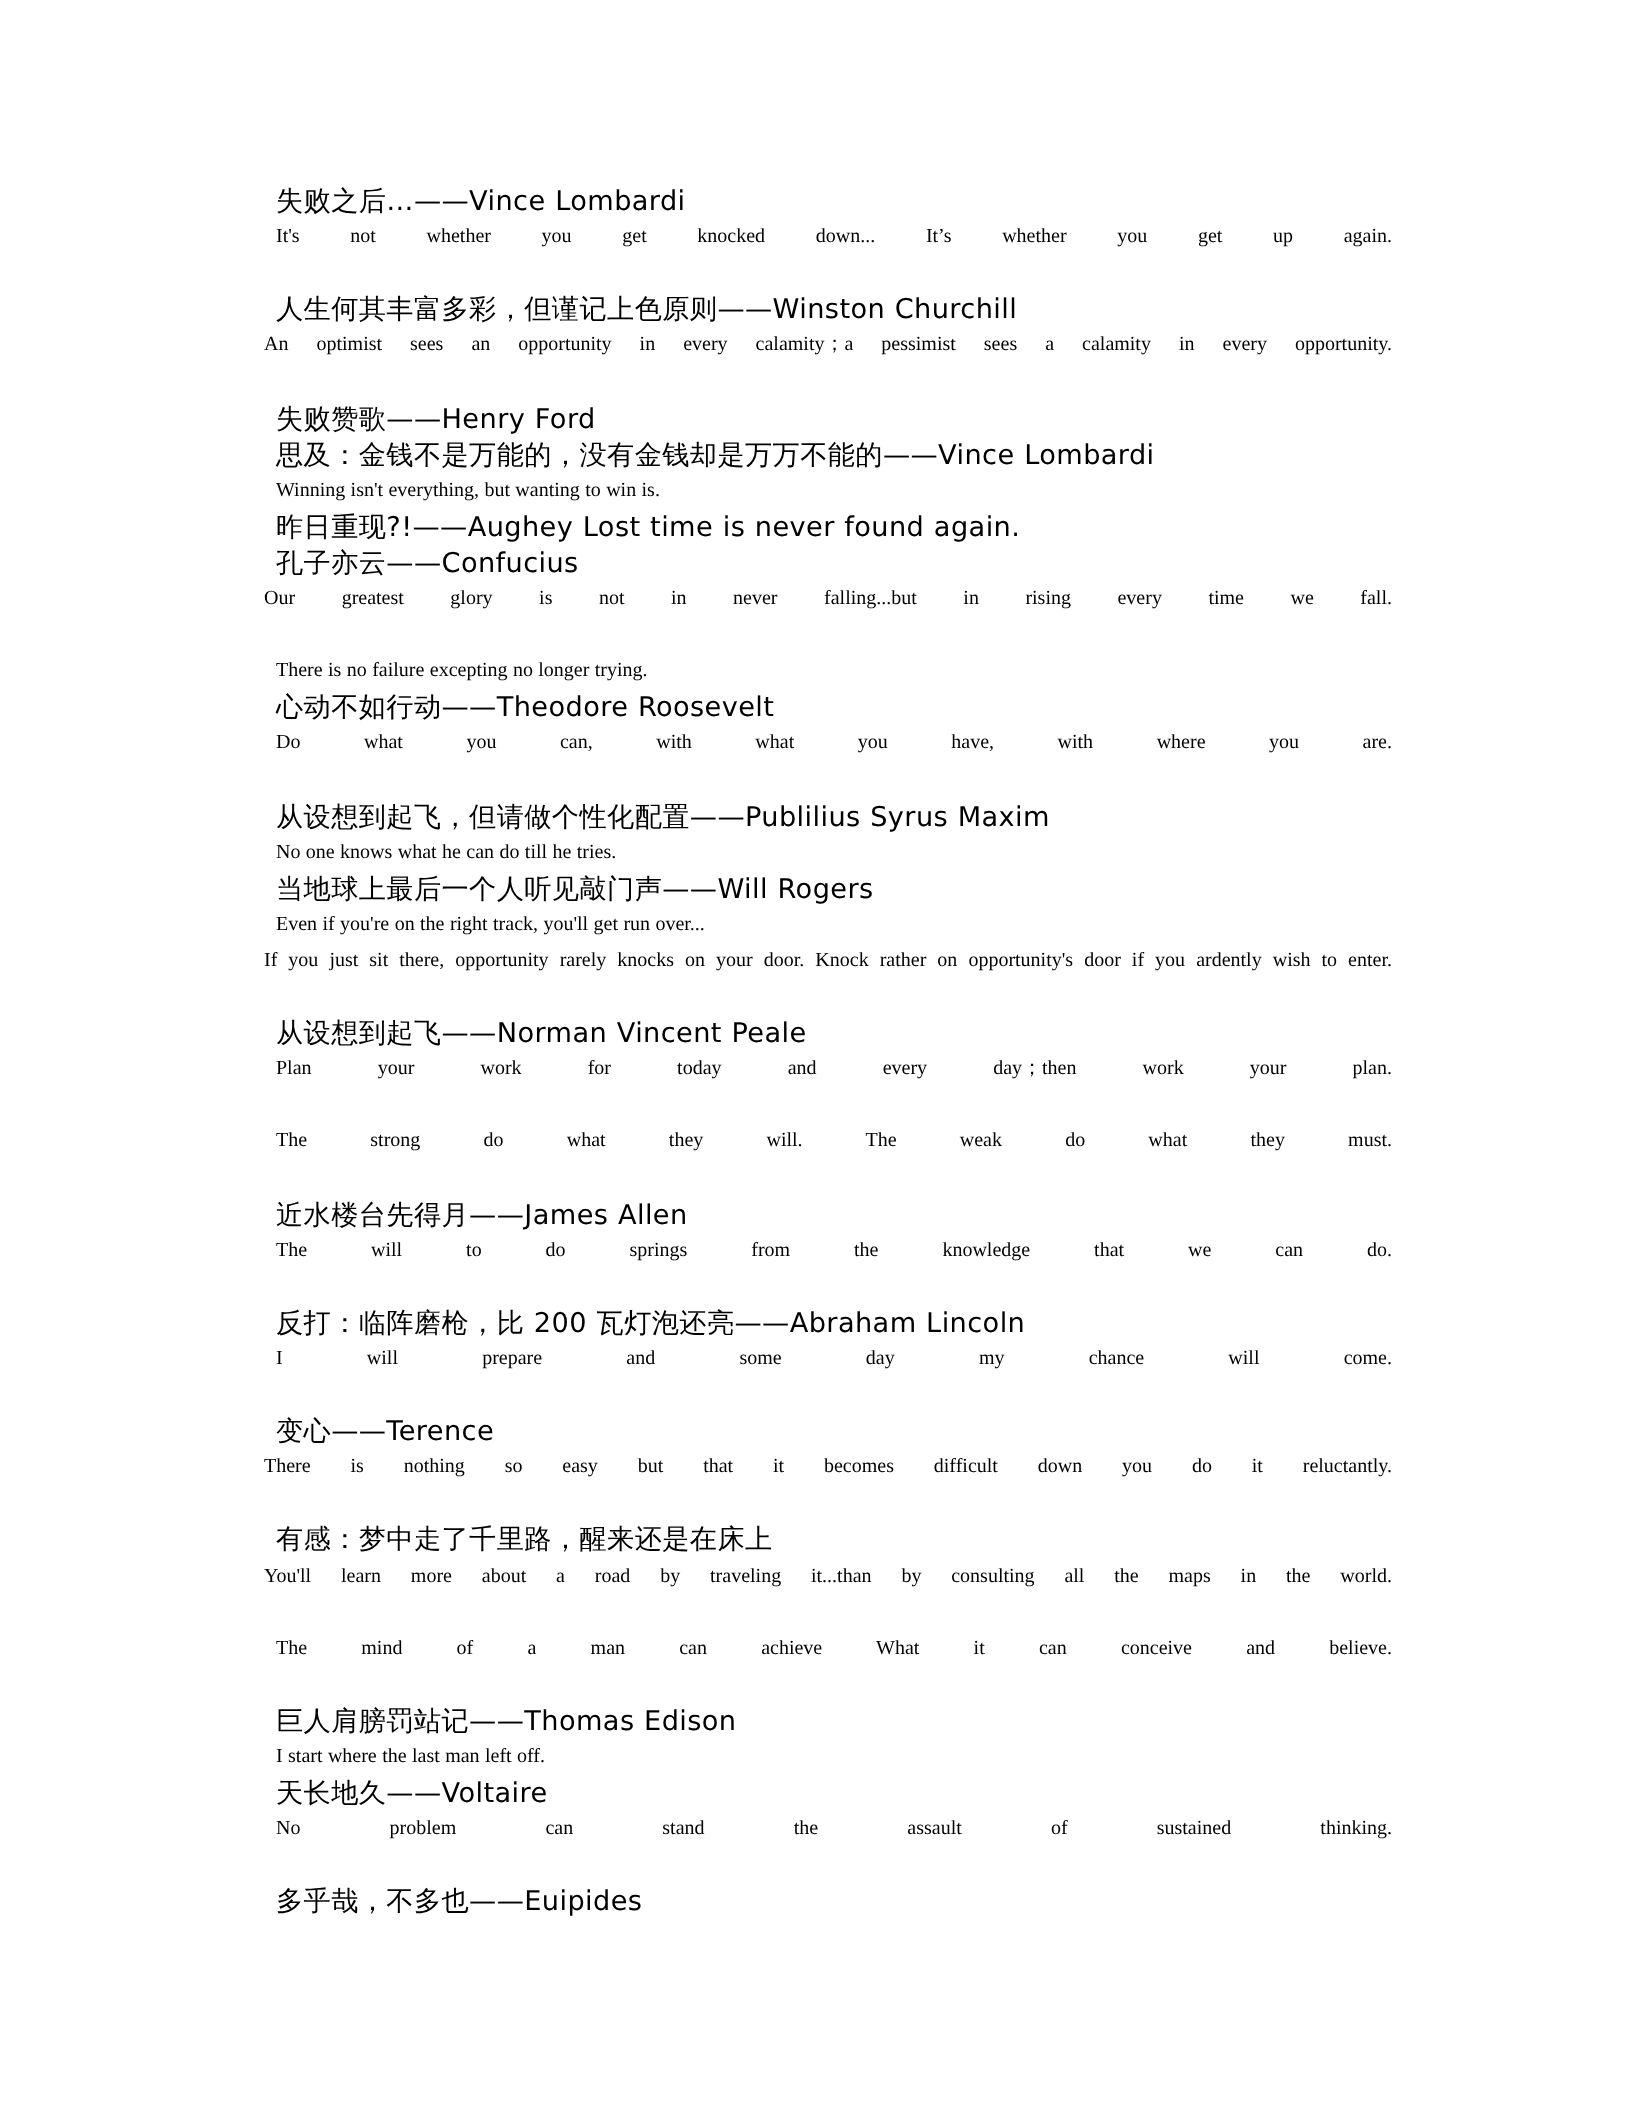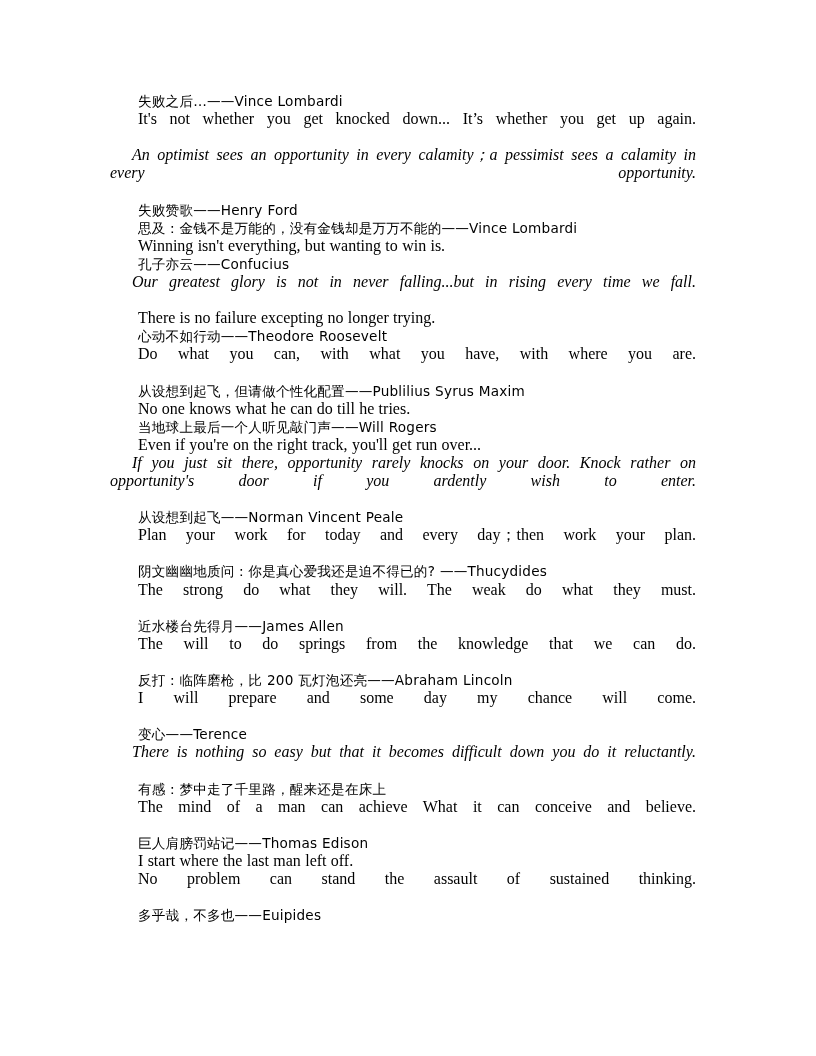--- a/index.html
+++ b/index.html
@@ -40,76 +40,78 @@
   
   .para.nostretch {
     text-align: left;
   }
   
   .para.indent-cjk {
     text-indent: 28px;
   }
   .para.indent-lat-sm {
     text-indent: 22px;
-    font-style: italic;
   }
   .para.indent-none {
     text-indent: 0;
   }
   .cjk {
     font-family: "DejaVu Sans", "Liberation Sans", sans-serif;
     font-size: 13.6px;
     letter-spacing: 0.2px;
   }
   .lat {
     font-family: "Liberation Serif", "DejaVu Serif", serif;
-    font-size: 16px;
+    font-size: 10px;
   }
   
   .para::after {
     content: "";
     display: inline-block;
     width: 100%;
   }
   .para.nostretch::after {
     display: none;
   }
 </style>
 </head>
 <body>
 
 <div class="page">
   <div class="content" id="doc-body">
 
   <p class="para cjk indent-cjk nostretch">失败之后…——Vince  Lombardi</p>
       <p class="para lat indent-cjk">It's not whether you get knocked down... It’s whether you get up again.</p>
+      <p class="para cjk indent-cjk nostretch">人生何其丰富多彩，但谨记上色原则——Winston  Churchill</p>
       <p class="para lat indent-lat-sm">An optimist sees an opportunity in every calamity；a pessimist sees a calamity in every opportunity.</p>
       <p class="para cjk indent-cjk nostretch">失败赞歌——Henry  Ford</p>
       <p class="para cjk indent-cjk nostretch">思及：金钱不是万能的，没有金钱却是万万不能的——Vince  Lombardi</p>
       <p class="para lat indent-cjk nostretch">Winning isn't everything, but wanting to win is.</p>
+      <p class="para cjk indent-cjk nostretch">昨日重现?!——Aughey Lost time is never found again.</p>
       <p class="para cjk indent-cjk nostretch">孔子亦云——Confucius</p>
       <p class="para lat indent-lat-sm">Our greatest glory is not in never falling...but in rising every time we fall.</p>
       <p class="para lat indent-cjk nostretch">There is no failure excepting no longer trying.</p>
       <p class="para cjk indent-cjk nostretch">心动不如行动——Theodore  Roosevelt</p>
       <p class="para lat indent-cjk">Do what you can, with what you have, with where you are.</p>
       <p class="para cjk indent-cjk nostretch">从设想到起飞，但请做个性化配置——Publilius  Syrus  Maxim</p>
       <p class="para lat indent-cjk nostretch">No one knows what he can do till he tries.</p>
       <p class="para cjk indent-cjk nostretch">当地球上最后一个人听见敲门声——Will  Rogers</p>
       <p class="para lat indent-cjk nostretch">Even if you're on the right track, you'll get run over...</p>
       <p class="para lat indent-lat-sm">If you just sit there, opportunity rarely knocks on your door.  Knock rather on opportunity's door if you ardently wish to enter.</p>
       <p class="para cjk indent-cjk nostretch">从设想到起飞——Norman  Vincent  Peale</p>
       <p class="para lat indent-cjk">Plan your work for today and every day；then work your plan.</p>
-      <p class="para cjk indent-cjk nostretch">阴文幽幽地质问：你是真心爱我还是迫不得已的?  ——Thucydides</p>
       <p class="para lat indent-cjk">The strong do what they will.  The weak do what they must.</p>
       <p class="para cjk indent-cjk nostretch">近水楼台先得月——James  Allen</p>
       <p class="para lat indent-cjk">The will to do springs from the knowledge that we can do.</p>
       <p class="para cjk indent-cjk nostretch">反打：临阵磨枪，比 200 瓦灯泡还亮——Abraham  Lincoln</p>
       <p class="para lat indent-cjk">I will prepare and some day my chance will come.</p>
       <p class="para cjk indent-cjk nostretch">变心——Terence</p>
       <p class="para lat indent-lat-sm">There is nothing so easy but that it becomes difficult down you do it reluctantly.</p>
       <p class="para cjk indent-cjk nostretch">有感：梦中走了千里路，醒来还是在床上</p>
+      <p class="para lat indent-lat-sm">You'll learn more about a road by traveling it...than by consulting all the maps in the world.</p>
       <p class="para lat indent-cjk">The mind of a man can achieve What it can conceive and believe.</p>
       <p class="para cjk indent-cjk nostretch">巨人肩膀罚站记——Thomas  Edison</p>
       <p class="para lat indent-cjk nostretch">I start where the last man left off.</p>
+      <p class="para cjk indent-cjk nostretch">天长地久——Voltaire</p>
       <p class="para lat indent-cjk">No problem can stand the assault of sustained thinking.</p>
       <p class="para cjk indent-cjk nostretch">多乎哉，不多也——Euipides</p>
     </div>
 </div>
 
 </body></html>

